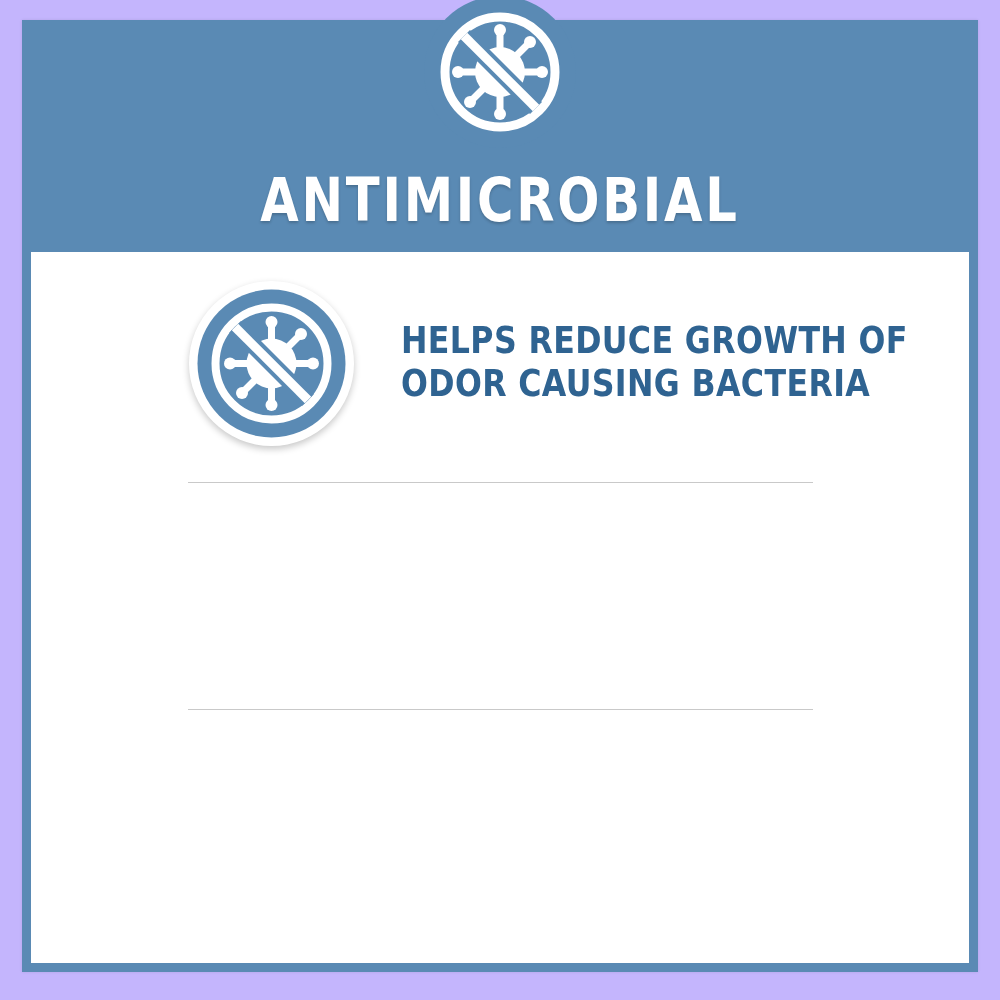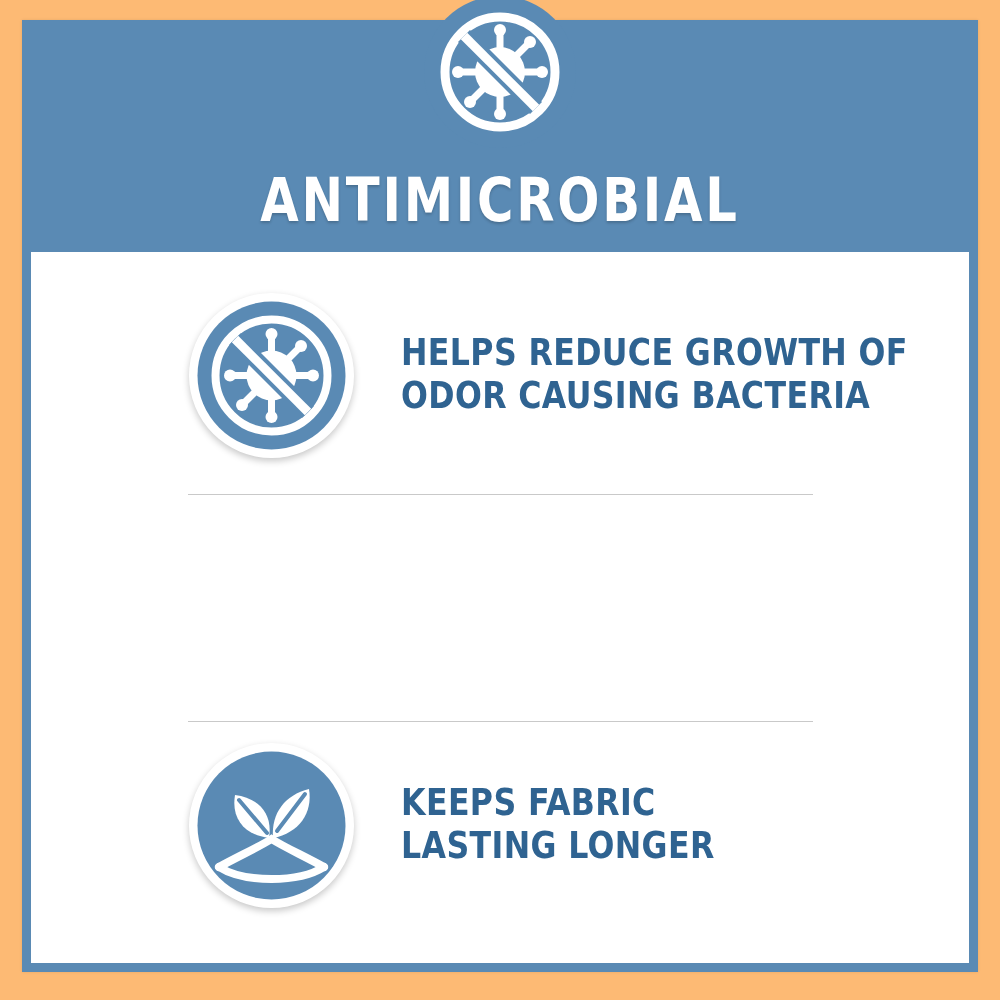--- a/index.html
+++ b/index.html
@@ -9,21 +9,21 @@
     height: 1000px;
     background: #ffffff;
     font-family: "Liberation Sans", sans-serif;
     overflow: hidden;
   }
 
   #root {
     position: relative;
     width: 1000px;
     height: 1000px;
-    background: #fdba74;
+    background: #c4b5fd;
   }
 
   
   .card {
     position: absolute;
     left: 22px;
     top: 20px;
     width: 956px;
     height: 952px;
     background: #ffffff;
@@ -74,21 +74,21 @@
     width: 152px; height: 152px;
     border-radius: 50%;
     background: #5a8ab4;
   }
   .hero-icon svg { position: absolute; left: 0; top: 0; }
 
   
   .rows {
     position: absolute;
     left: 31px;
-    top: 248px;
+    top: 236px;
     width: 804px;
     height: 711px;
   }
 
   .row {
     position: absolute;
     left: 0;
     width: 938px;
     height: 210px;
     display: flex;
@@ -231,38 +231,18 @@
             </defs>
             <rect x="0" y="0" width="165" height="165" fill="#ffffff" mask="url(#r0Mask)"></rect>
           </svg>
         </div>
       </div>
       <div class="row-text">HELPS REDUCE GROWTH OF
 ODOR CAUSING BACTERIA</div>
     </div>
 
 
-    <div class="row row-2">
-      <div class="row-icon-wrap">
-        <div class="row-icon-disc">
-          <svg width="165" height="165" viewBox="0 0 165 165">
-            <circle cx="82.5" cy="82.5" r="74" fill="#5a8ab4"></circle>
-
-            <path d="M80 95 C56 92 42 76 46 52 C70 55 84 71 80 95 Z" fill="#ffffff"></path>
-            <path d="M50 57 L78 90" fill="none" stroke="#5a8ab4" stroke-width="4" stroke-linecap="round"></path>
-
-            <path d="M84 95 C82 70 96 52 120 46 C124 70 110 90 84 95 Z" fill="#ffffff"></path>
-            <path d="M116 51 L88 88" fill="none" stroke="#5a8ab4" stroke-width="4" stroke-linecap="round"></path>
-
-            <path d="M30 124 C52 112 70 104 82.5 96 C95 104 113 112 135 124" fill="none" stroke="#ffffff" stroke-width="8" stroke-linecap="round"></path>
-            <path d="M30 124 C55 140 110 140 135 124" fill="none" stroke="#ffffff" stroke-width="8" stroke-linecap="round"></path>
-          </svg>
-        </div>
-      </div>
-      <div class="row-text">KEEPS FABRIC
-LASTING LONGER</div>
-    </div>
 
     <div class="divider divider-0"></div>
     <div class="divider divider-1"></div>
   </div>
 
 </div>
 
 </body></html>

